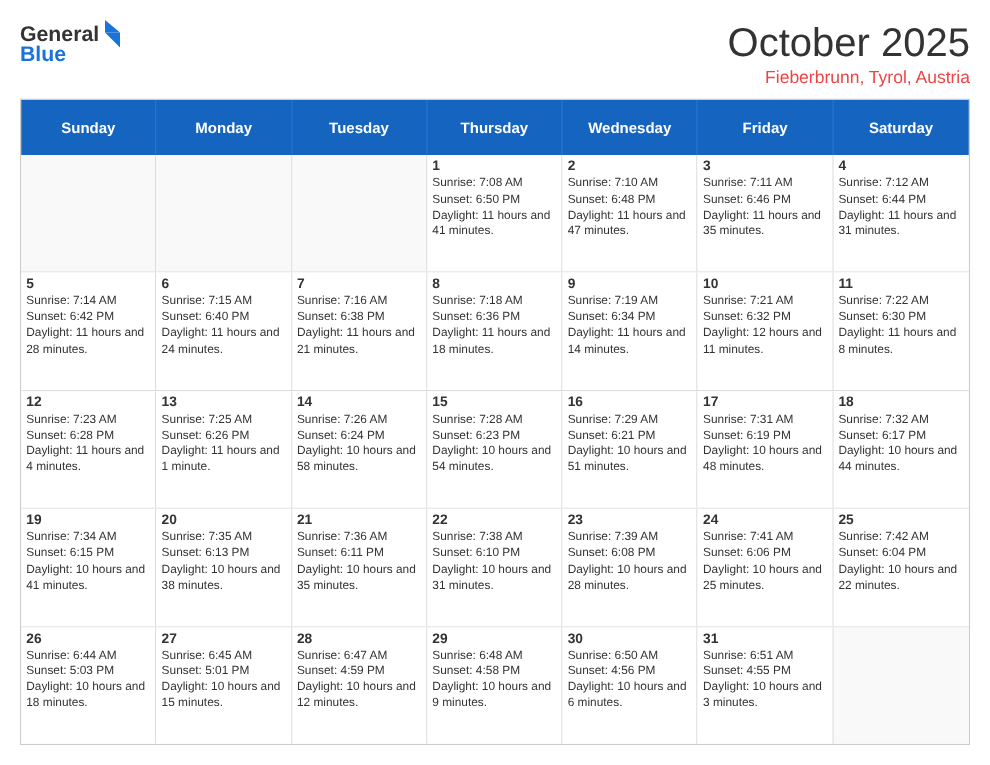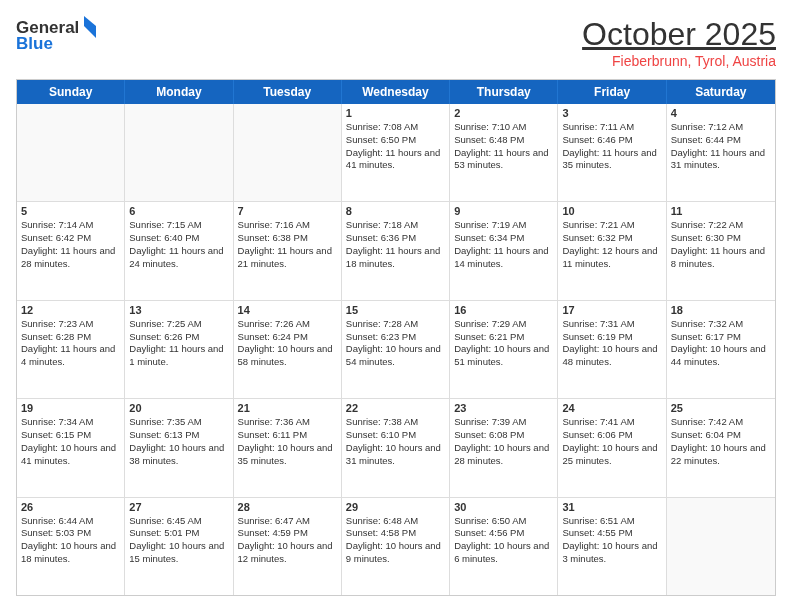--- a/index.html
+++ b/index.html
@@ -33,42 +33,41 @@
       align-items: center;
       gap: 2px;
     }
     .title-section {
       text-align: right;
     }
     .month-title {
       font-size: 32px;
       color: #333;
       font-weight: normal;
-      text-decoration: underline;
     }
     .location {
       font-size: 14px;
       color: #ef4444;
     }
     .calendar {
       flex: 1;
       display: flex;
       flex-direction: column;
       border: 1px solid #ccc;
     }
     .cal-header {
       display: grid;
       grid-template-columns: repeat(7, 1fr);
       background: #1565c0;
     }
     .cal-header-cell {
       color: #fff;
       font-size: 12px;
       font-weight: bold;
-      padding: 5px 4px;
+      padding: 15px 4px;
       text-align: center;
       border-right: 1px solid #2176d2;
     }
     .cal-header-cell:last-child {
       border-right: none;
     }
     .cal-body {
       flex: 1;
       display: flex;
       flex-direction: column;
@@ -127,41 +126,41 @@
       <div class="month-title">October 2025</div>
       <div class="location">Fieberbrunn, Tyrol, Austria</div>
     </div>
   </div>
 
   <div class="calendar">
     <div class="cal-header">
     <div class="cal-header-cell">Sunday</div>
         <div class="cal-header-cell">Monday</div>
         <div class="cal-header-cell">Tuesday</div>
+        <div class="cal-header-cell">Thursday</div>
         <div class="cal-header-cell">Wednesday</div>
-        <div class="cal-header-cell">Thursday</div>
         <div class="cal-header-cell">Friday</div>
         <div class="cal-header-cell">Saturday</div>
       </div>
     <div class="cal-body">
     <div class="cal-row">
           <div class="cal-cell empty"></div>
           <div class="cal-cell empty"></div>
           <div class="cal-cell empty"></div>
           <div class="cal-cell">
             <span class="day-num">1</span>
             <span class="cell-line">Sunrise: 7:08 AM</span>
             <span class="cell-line">Sunset: 6:50 PM</span>
             <span class="cell-line">Daylight: 11 hours and 41 minutes.</span>
           </div>
           <div class="cal-cell">
             <span class="day-num">2</span>
             <span class="cell-line">Sunrise: 7:10 AM</span>
             <span class="cell-line">Sunset: 6:48 PM</span>
-            <span class="cell-line">Daylight: 11 hours and 53 minutes.</span>
+            <span class="cell-line">Daylight: 11 hours and 47 minutes.</span>
           </div>
           <div class="cal-cell">
             <span class="day-num">3</span>
             <span class="cell-line">Sunrise: 7:11 AM</span>
             <span class="cell-line">Sunset: 6:46 PM</span>
             <span class="cell-line">Daylight: 11 hours and 35 minutes.</span>
           </div>
           <div class="cal-cell">
             <span class="day-num">4</span>
             <span class="cell-line">Sunrise: 7:12 AM</span>

